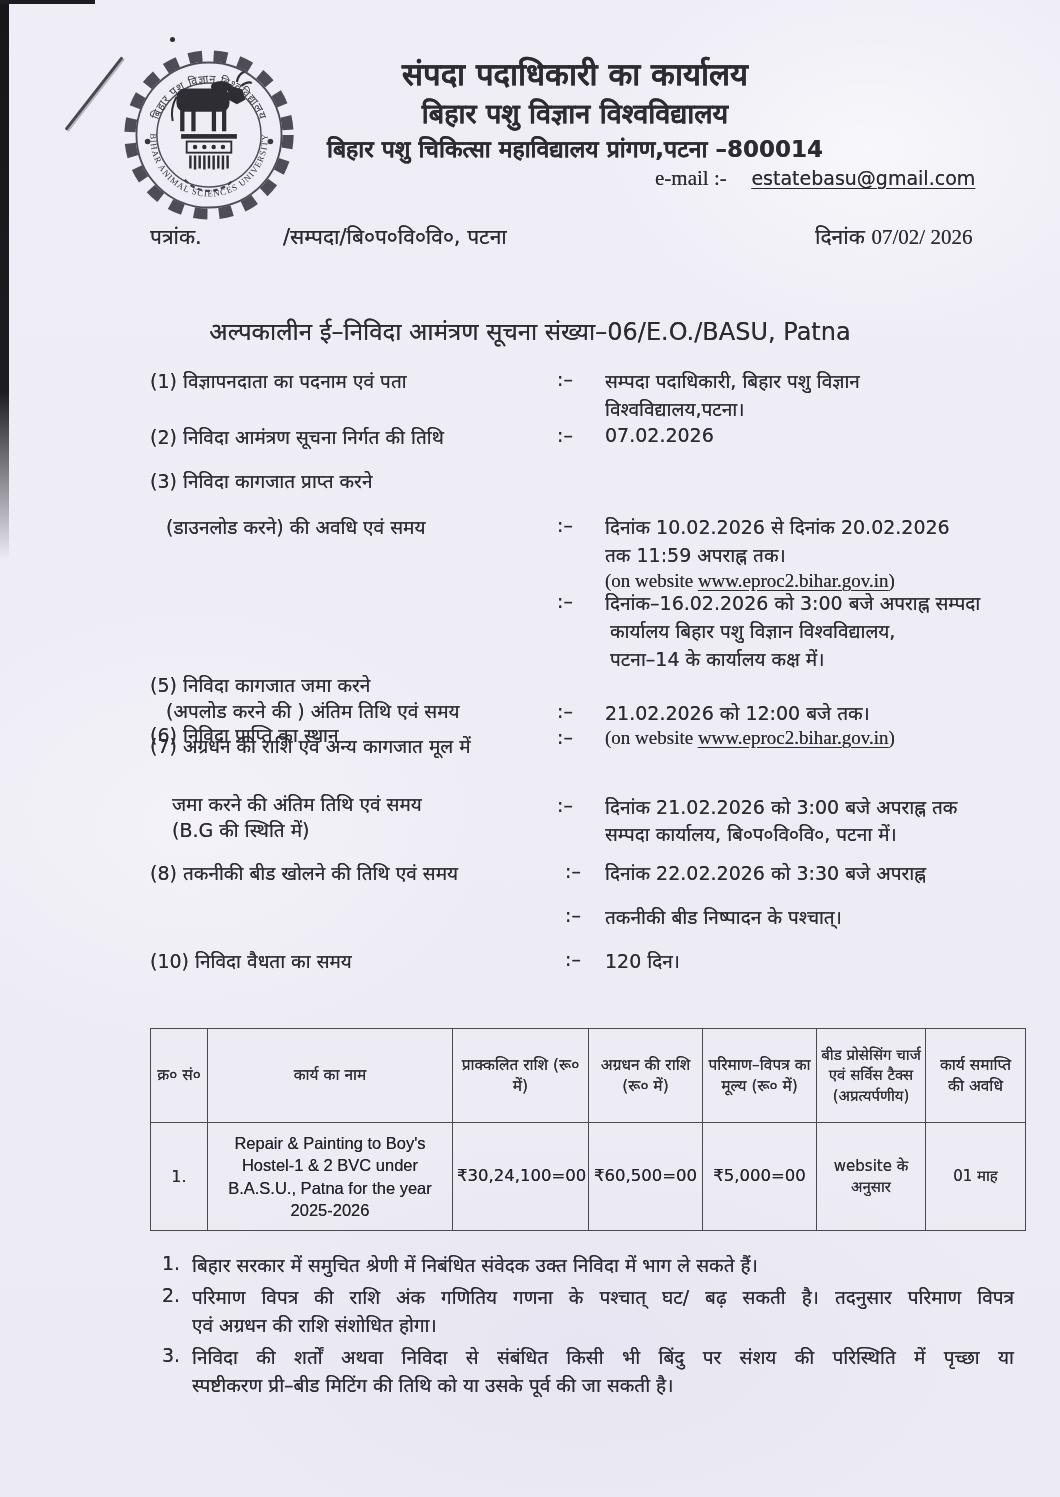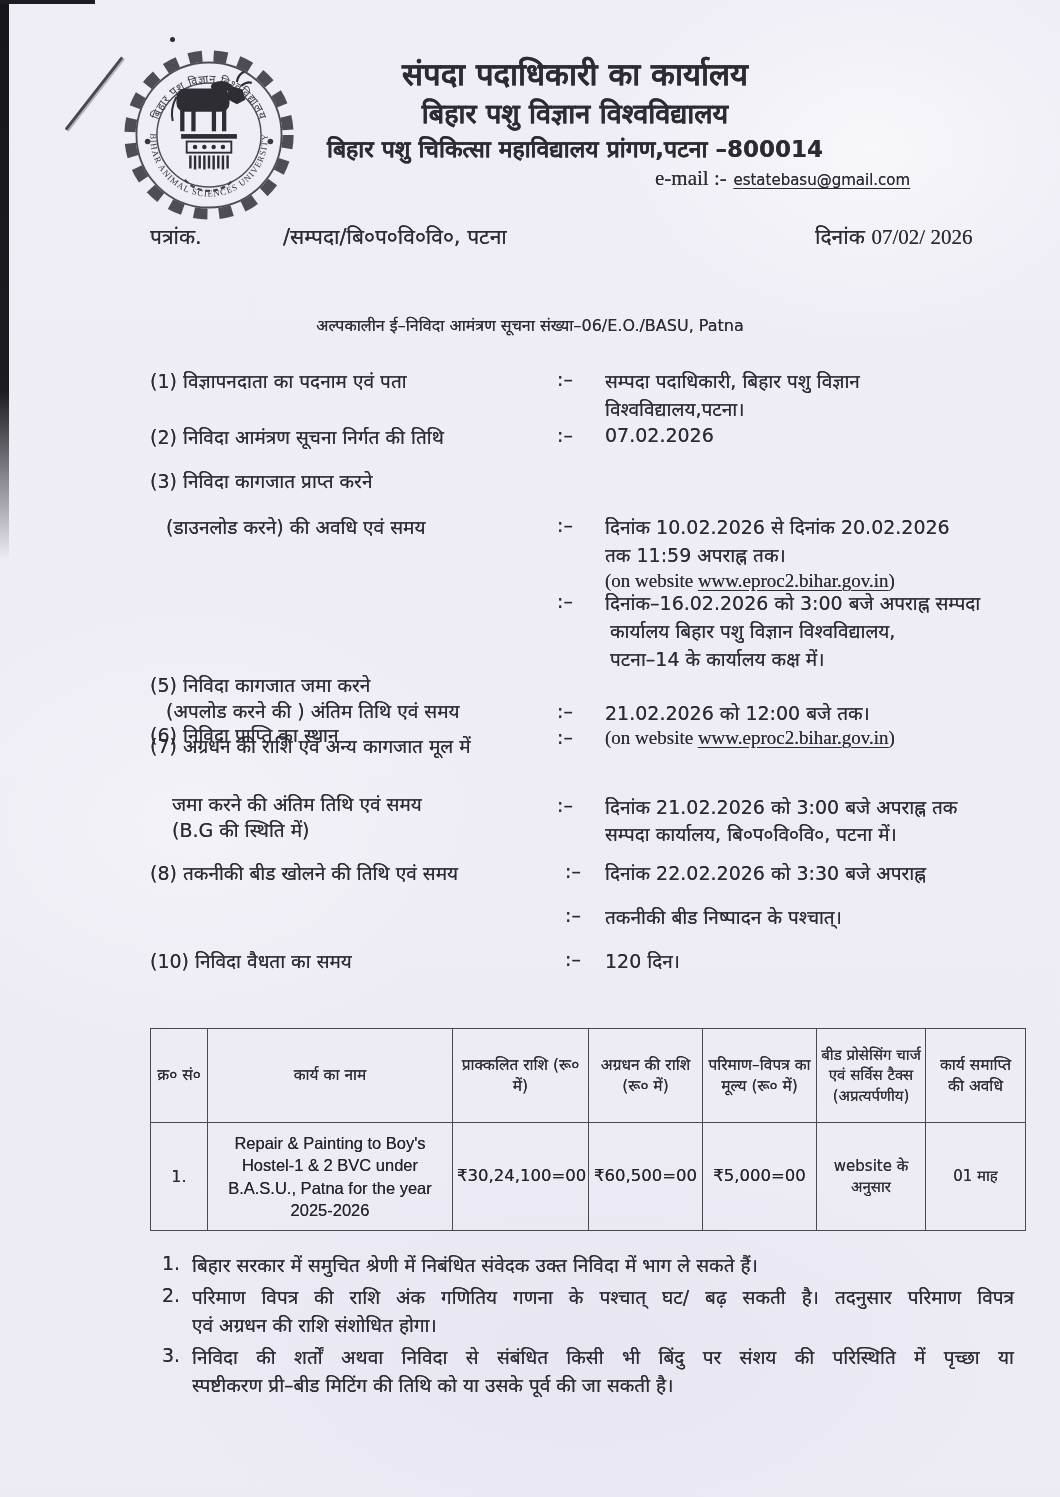--- a/index.html
+++ b/index.html
@@ -94,31 +94,31 @@
       <circle cx="15" cy="13" r="2.4" fill="#2e2d33" stroke="none"></circle>
       <path d="M -20,22 v 14 M -15,22 v 15 M -10,22 v 14 M -5,22 v 15 M 0,22 v 14 M 5,22 v 15 M 10,22 v 14 M 15,22 v 15 M 20,22 v 14" stroke-width="2.6"></path>
     </g>
   </svg>
 
   <div class="txt hdr1 center" style="left:275px;top:52px;width:600px;">संपदा पदाधिकारी का कार्यालय</div>
   <div class="txt hdr2 center" style="left:275px;top:94px;width:600px;">बिहार पशु विज्ञान विश्वविद्यालय</div>
   <div class="txt hdr3 center" style="left:255px;top:132px;width:640px;">बिहार पशु चिकित्सा महाविद्यालय प्रांगण,पटना –800014</div>
   <div class="txt" style="left:655px;top:166px;font-size:21px;">
     <span class="serif">e-mail :-</span>
-    <a class="u doclink" style="font-size:15px;">estatebasu@gmail.com</a>
+    <a class="u doclink" style="font-size:19px;margin-left:18px;">estatebasu@gmail.com</a>
   </div>
 
   <div class="txt dev" style="left:150px;top:222px;font-size:21px;">पत्रांक.</div>
   <div class="txt dev" style="left:283px;top:222px;font-size:21px;">/सम्पदा/बि०प०वि०वि०, पटना</div>
   <div class="txt" style="left:815px;top:222px;font-size:21px;">
     <span>दिनांक</span>
     <span class="serif">07/02/ 2026</span>
   </div>
 
-  <div class="txt dev center" style="left:150px;top:314px;width:760px;font-size:16px;">अल्पकालीन ई–निविदा आमंत्रण सूचना संख्या–06/E.O./BASU, Patna</div>
+  <div class="txt dev center" style="left:150px;top:314px;width:760px;font-size:24px;">अल्पकालीन ई–निविदा आमंत्रण सूचना संख्या–06/E.O./BASU, Patna</div>
 
   <div class="txt dev" style="left:150px;top:368px;"><span>(1)</span> <span>विज्ञापनदाता का पदनाम एवं पता</span></div>
   <div class="txt dev" style="left:557px;top:368px;">:–</div>
   <div class="txt dev" style="left:605px;top:368px;">सम्पदा पदाधिकारी, बिहार पशु विज्ञान</div>
   <div class="txt dev" style="left:605px;top:396px;">विश्वविद्यालय,पटना।</div>
 
   <div class="txt dev" style="left:150px;top:424px;"><span>(2)</span> <span>निविदा आमंत्रण सूचना निर्गत की तिथि</span></div>
   <div class="txt dev" style="left:557px;top:424px;">:–</div>
   <div class="txt dev" style="left:605px;top:424px;">07.02.2026</div>
 

